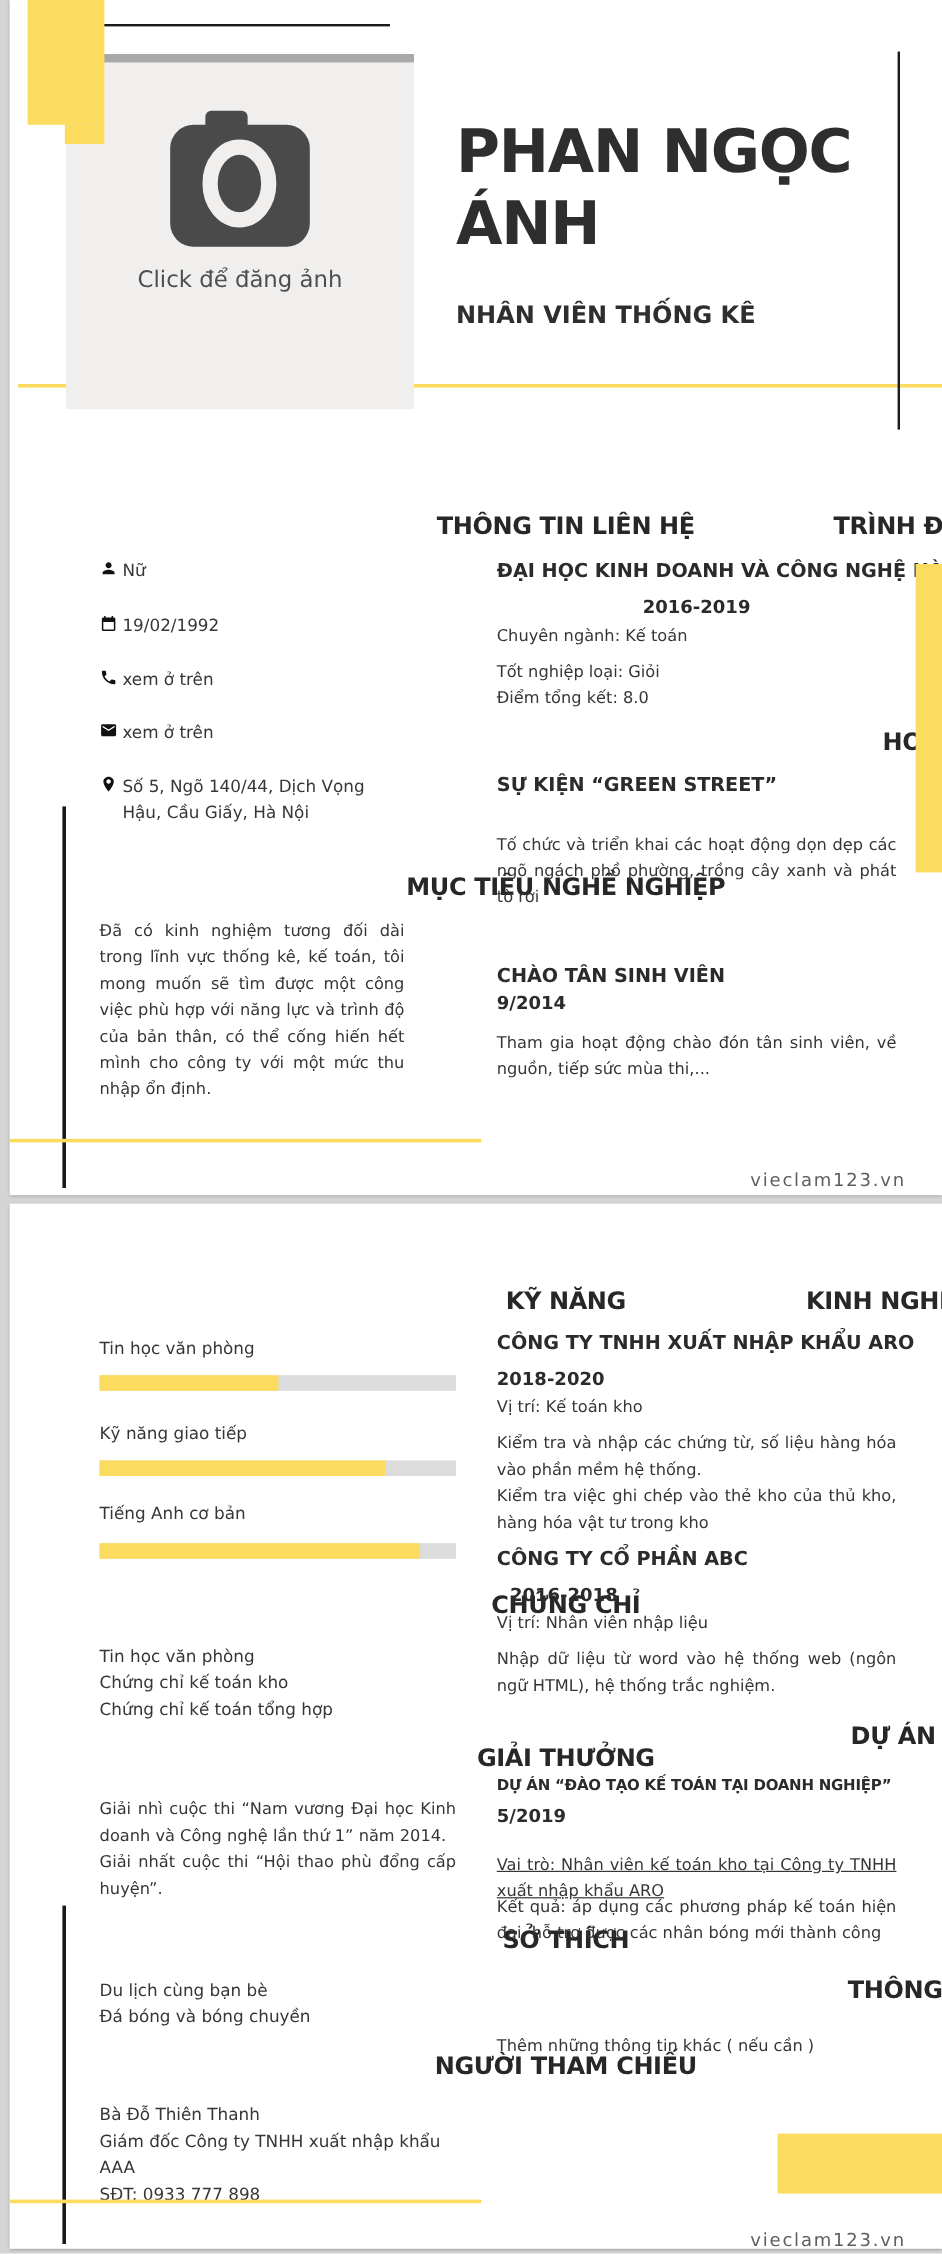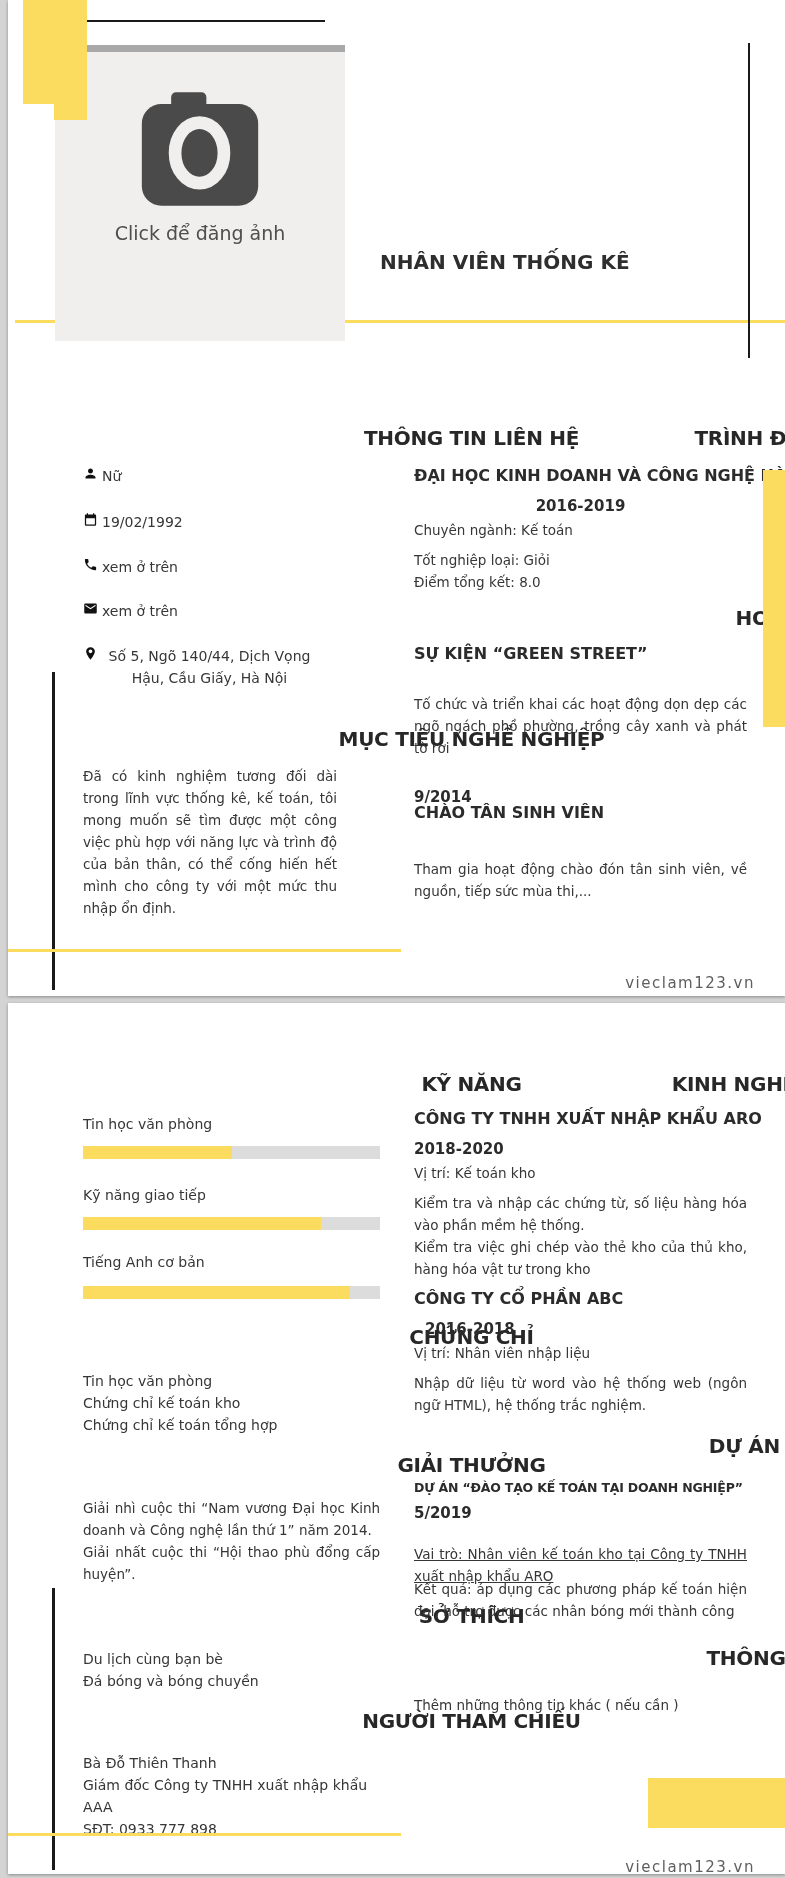--- a/index.html
+++ b/index.html
@@ -76,20 +76,24 @@
   <div class="abs photo-box">
     <div class="photo-topbar"></div>
     <svg class="camera" width="132" height="118" viewBox="0 0 135 120">
       <rect x="38" y="2" width="36" height="20" rx="5" fill="#4a4a4a"></rect>
       <rect x="8" y="14" width="119" height="104" rx="20" fill="#4a4a4a"></rect>
       <ellipse cx="67" cy="64" rx="25" ry="31" fill="none" stroke="#f0efee" stroke-width="13"></ellipse>
     </svg>
     <div class="photo-caption">Click để đăng ảnh</div>
   </div>
 
+  <div class="abs name">
+    <div>PHAN NGỌC</div>
+    <div>ÁNH</div>
+  </div>
   <div class="abs job-title">NHÂN VIÊN THỐNG KÊ</div>
 
   <div class="abs lcol h" style="top:426px;">THÔNG TIN LIÊN HỆ</div>
 
   <div class="abs lcol c-row" style="top:465px;">
     <svg class="c-icon" viewBox="0 0 24 24" fill="#111">
         <path d="M12 12c2.21 0 4-1.79 4-4s-1.79-4-4-4-4 1.79-4 4 1.79 4 4 4zm0 2c-2.67 0-8 1.34-8 4v2h16v-2c0-2.66-5.33-4-8-4z"></path>
       </svg>
     <div class="c-txt">Nữ</div>
   </div>
@@ -104,21 +108,21 @@
         <path d="M6.62 10.79c1.44 2.83 3.76 5.14 6.59 6.59l2.2-2.2c.27-.27.67-.36 1.02-.24 1.12.37 2.33.57 3.57.57.55 0 1 .45 1 1V20c0 .55-.45 1-1 1-9.39 0-17-7.61-17-17 0-.55.45-1 1-1h3.5c.55 0 1 .45 1 1 0 1.25.2 2.45.57 3.57.11.35.03.74-.25 1.02l-2.2 2.2z"></path>
       </svg>
     <div class="c-txt">xem ở trên</div>
   </div>
   <div class="abs lcol c-row" style="top:600px;">
     <svg class="c-icon" viewBox="0 0 24 24" fill="#111">
         <path d="M20 4H4c-1.1 0-2 .9-2 2v12c0 1.1.9 2 2 2h16c1.1 0 2-.9 2-2V6c0-1.1-.9-2-2-2zm0 4l-8 5-8-5V6l8 5 8-5v2z"></path>
       </svg>
     <div class="c-txt">xem ở trên</div>
   </div>
-  <div class="abs lcol c-row" style="top:645px;text-align:center;">
+  <div class="abs lcol c-row" style="top:645px;">
     <svg class="c-icon" viewBox="0 0 24 24" fill="#111">
         <path d="M12 2C8.13 2 5 5.13 5 8.5c0 5.25 7 13.5 7 13.5s7-8.25 7-13.5C19 5.13 15.87 2 12 2zm0 9.5c-1.66 0-3-1.34-3-3s1.34-3 3-3 3 1.34 3 3-1.34 3-3 3z"></path>
       </svg>
     <div class="c-txt">Số 5, Ngõ 140/44, Dịch Vọng Hậu, Cầu Giấy, Hà Nội</div>
   </div>
 
   <div class="abs dark-line" style="left:44px;top:672px;width:3px;height:318px;"></div>
   <div class="abs lcol h" style="top:727px;">MỤC TIÊU NGHỀ NGHIỆP</div>
   <div class="abs lcol body-txt just" style="top:765px;">Đã có kinh nghiệm tương đối dài trong lĩnh vực thống kê, kế toán, tôi mong muốn sẽ tìm được một công việc phù hợp với năng lực và trình độ của bản thân, có thể cống hiến hết mình cho công ty với một mức thu nhập ổn định.</div>
 
@@ -126,21 +130,21 @@
   <div class="abs rcol sub" style="top:466px;">ĐẠI HỌC KINH DOANH VÀ CÔNG NGHỆ HÀ NỘI</div>
   <div class="abs rcol date" style="top:497px;text-align:center;">2016-2019</div>
   <div class="abs rcol body-txt" style="top:519px;">Chuyên ngành: Kế toán</div>
   <div class="abs rcol body-txt" style="top:549px;">Tốt nghiệp loại: Giỏi</div>
   <div class="abs rcol body-txt" style="top:571px;">Điểm tổng kết: 8.0</div>
 
   <div class="abs rcol h" style="top:606px;">HOẠT ĐỘNG</div>
   <div class="abs rcol sub" style="top:644px;">SỰ KIỆN “GREEN STREET”</div>
   <div class="abs rcol body-txt just" style="top:693px;">Tố chức và triển khai các hoạt động dọn dẹp các ngõ ngách phồ phường, trồng cây xanh và phát tờ rơi</div>
   <div class="abs rcol sub" style="top:803px;">CHÀO TÂN SINH VIÊN</div>
-  <div class="abs rcol date" style="top:788px;">9/2014</div>
+  <div class="abs rcol date" style="top:827px;">9/2014</div>
   <div class="abs rcol body-txt just" style="top:858px;">Tham gia hoạt động chào đón tân sinh viên, về nguồn, tiếp sức mùa thi,...</div>
 
   <div class="abs yellow" style="left:755px;top:470px;width:22px;height:257px;"></div>
   <div class="abs yellow" style="left:0;top:949px;width:393px;height:3px;"></div>
   <div class="abs footer" style="top:974px;">vieclam123.vn</div>
 </div>
 
 <div id="page2" class="page">
 
   <div class="abs lcol2 h" style="top:69px;">KỸ NĂNG</div>

